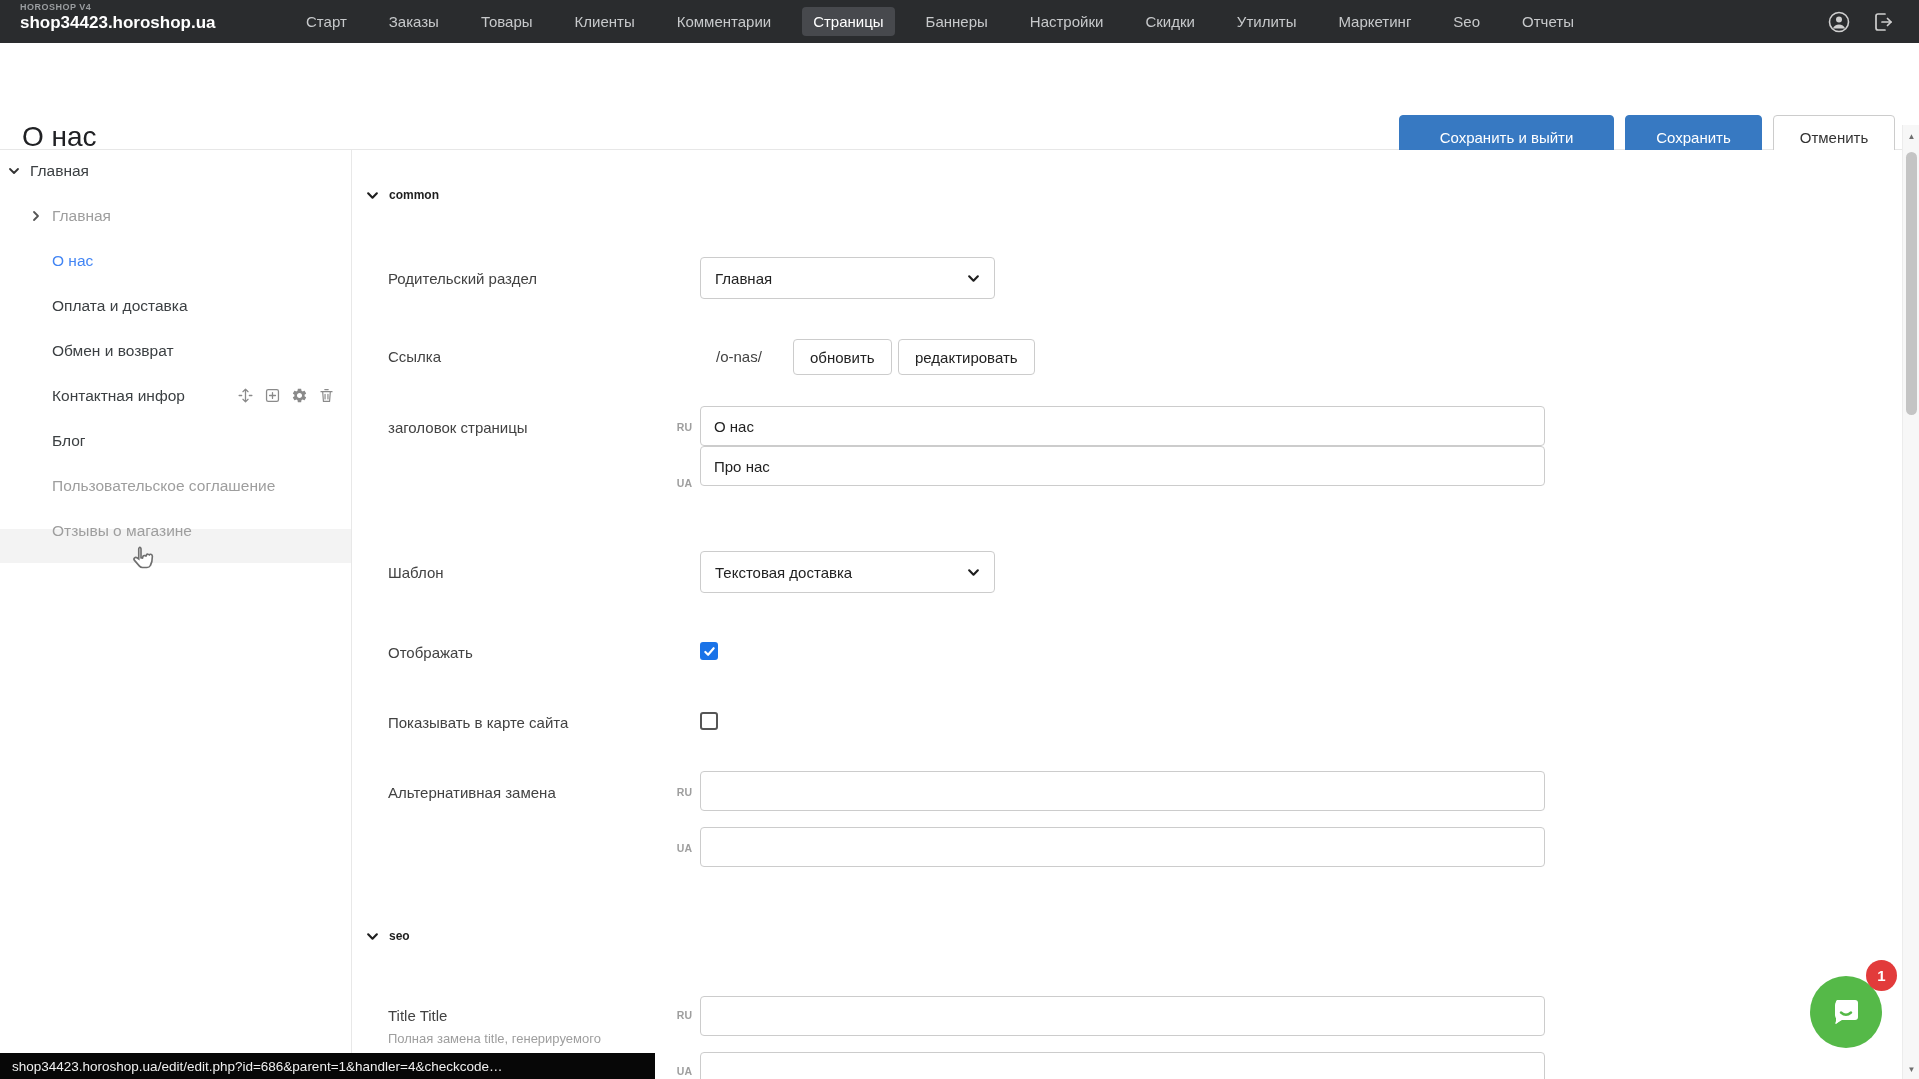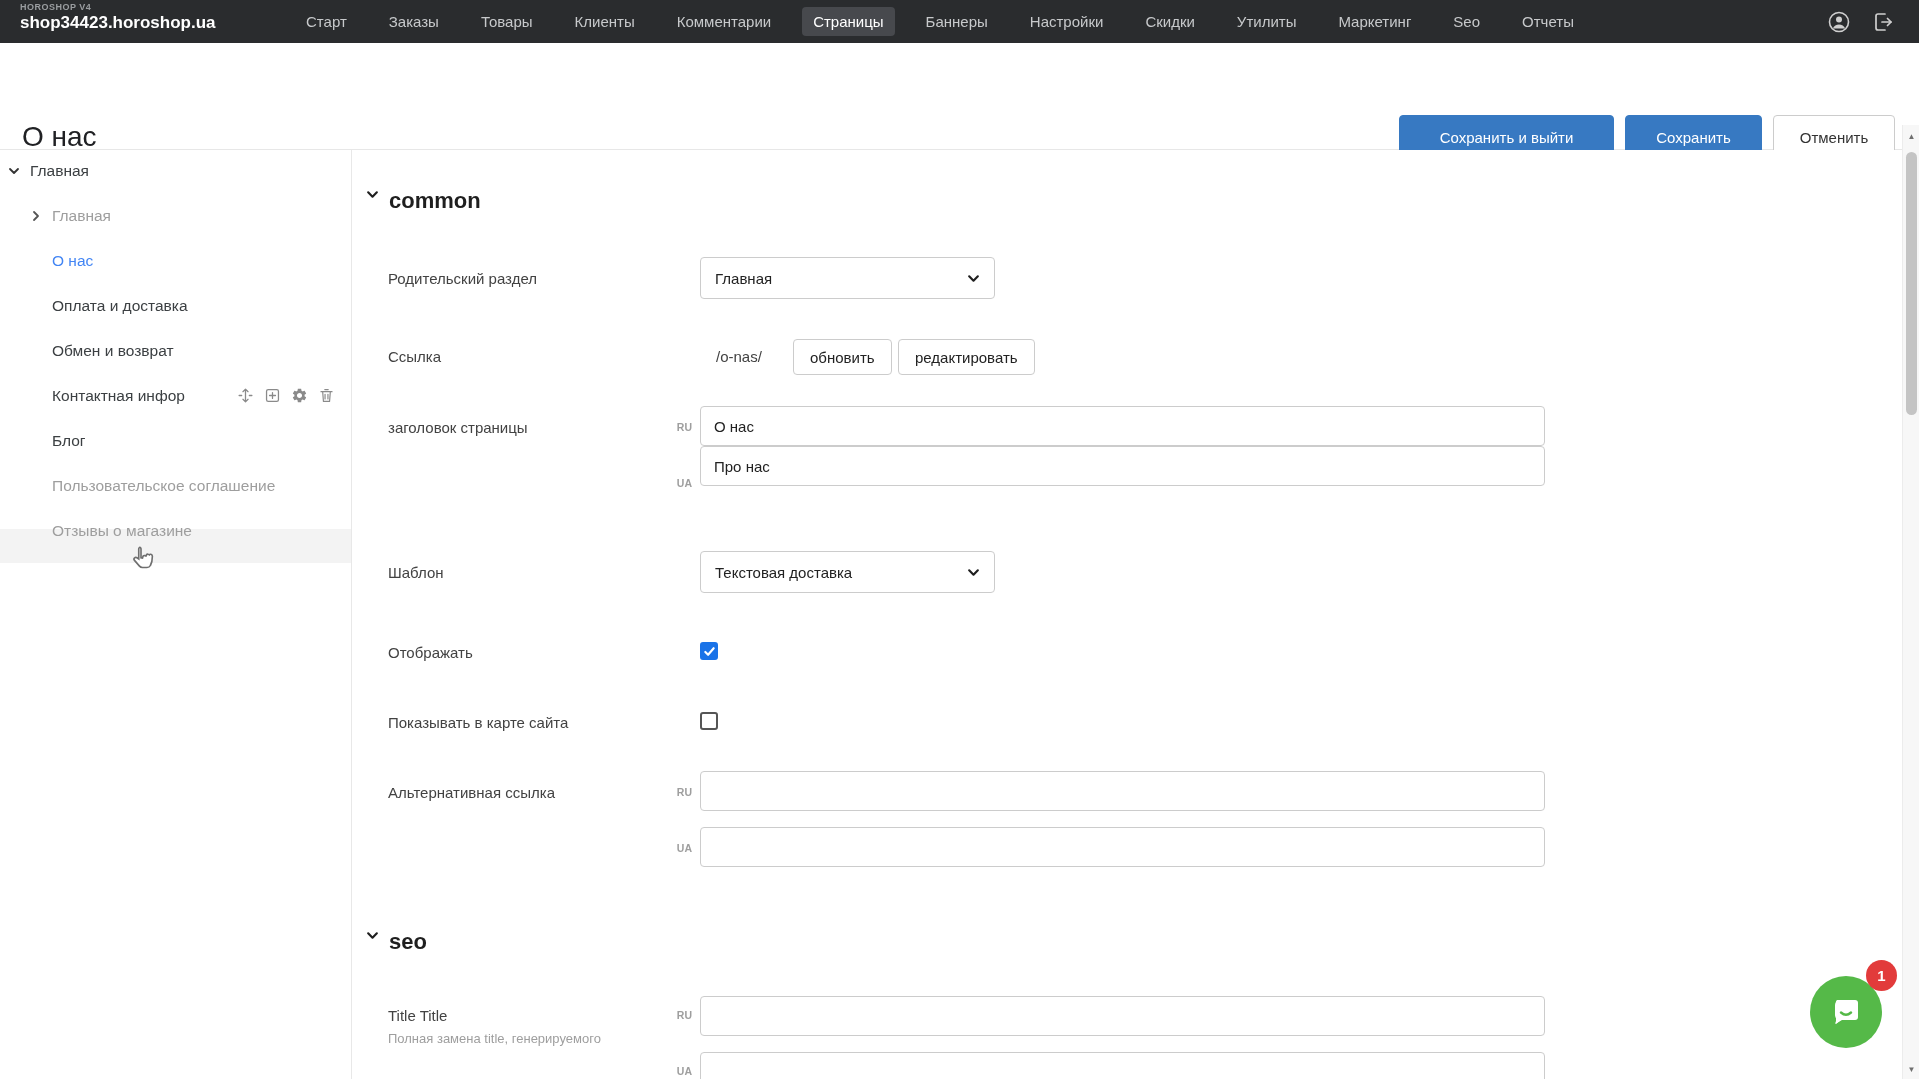--- a/index.html
+++ b/index.html
@@ -34,21 +34,21 @@
   .tree-item.muted{color:#9e9e9e;}
   .tree-item.selected{color:#4285f4;}
   .tree-chevron{margin-right:10px;display:flex;}
   .hover-row{position:absolute;left:0;top:379px;width:351px;height:34px;background:#f3f3f3;}
   .row-icons{position:absolute;top:6px;display:flex;gap:10px;}
   .row-icons svg{display:block;cursor:pointer;}
   .hand-cursor{position:absolute;left:128px;top:394px;}
 
   
   .main{position:absolute;left:352px;top:150px;width:1550px;height:929px;background:#fff;}
-  .section-head{position:absolute;display:flex;align-items:flex-start;gap:10px;font-size:22px;font-weight:bold;color:#1f1f1f;cursor:pointer;}
+  .section-head{position:absolute;display:flex;align-items:center;gap:10px;font-size:12px;font-weight:bold;color:#1f1f1f;cursor:pointer;}
   .flabel{position:absolute;left:36px;font-size:15px;color:#424242;white-space:nowrap;}
   .fhint{position:absolute;left:36px;font-size:13px;color:#9e9e9e;white-space:nowrap;}
   .lang{position:absolute;width:26px;text-align:right;font-size:10.5px;font-weight:bold;color:#9e9e9e;}
   .tinput{position:absolute;left:348px;width:845px;height:40px;box-sizing:border-box;border:1px solid #ccc;
           border-radius:4px;padding:0 13px;font-size:15px;color:#222;font-family:"Liberation Sans",sans-serif;background:#fff;}
   .select{position:absolute;left:348px;width:295px;height:42px;box-sizing:border-box;border:1px solid #ccc;border-radius:4px;
           background:#fff;display:flex;align-items:center;padding:0 14px;font-size:15px;color:#222;cursor:pointer;}
   .select .sel-chev{margin-left:auto;display:flex;}
   .smallbtn{position:absolute;height:36px;background:#fff;border:1px solid #ccc;border-radius:4px;font-size:15px;color:#222;
             display:flex;align-items:center;padding:0 16px;cursor:pointer;box-sizing:border-box;}
@@ -244,41 +244,44 @@
     <div class="flabel" style="top:494px;">Отображать</div>
     <div class="checkbox checked" style="top:492px;">
       <svg width="13" height="13" viewBox="0 0 14 14" fill="none" stroke="#fff" stroke-width="2.3" stroke-linecap="round" stroke-linejoin="round">
           <path d="M2.5 7.5l3 3 6-7"></path>
         </svg>
     </div>
 
     <div class="flabel" style="top:564px;">Показывать в карте сайта</div>
     <div class="checkbox" style="top:562px;"></div>
 
-    <div class="flabel" style="top:634px;">Альтернативная ссылка</div>
+    <div class="flabel" style="top:634px;">Альтернативная замена</div>
     <div class="lang" style="left:314px;top:636px;">RU</div>
     <input class="tinput" style="top: 621px;" value="">
     <div class="lang" style="left:314px;top:692px;">UA</div>
     <input class="tinput" style="top: 677px;" value="">
 
     <div class="section-head" style="left:14px;top:779px;">
       <svg width="13" height="13" viewBox="0 0 12 12" fill="none" stroke="#1f1f1f" stroke-width="2" stroke-linecap="round" stroke-linejoin="round">
           <path d="M2 4l4 4 4-4"></path>
         </svg>
       <span>seo</span>
     </div>
 
     <div class="flabel" style="top:857px;">Title Title</div>
     <div class="fhint" style="top:881px;">Полная замена title, генерируемого</div>
     <div class="lang" style="left:314px;top:859px;">RU</div>
     <input class="tinput" style="top: 846px;" value="">
     <div class="lang" style="left:314px;top:915px;">UA</div>
     <input class="tinput" style="top: 902px;" value="">
   </div>
 
+  <div class="statusbar">
+    <span>shop34423.horoshop.ua/edit/edit.php?id=686&amp;parent=1&amp;handler=4&amp;checkcode…</span>
+  </div>
 
   <div class="chat-btn">
     <svg width="40" height="40" viewBox="0 0 40 40">
       <path d="M11 8h18a3 3 0 0 1 3 3v14a3 3 0 0 1-3 3H15l-5 4V11a3 3 0 0 1 1-3z" fill="#ffffff" transform="rotate(0 20 20)"></path>
       <rect x="9" y="8" width="23" height="20" rx="5" fill="#ffffff"></rect>
       <path d="M11 26l-2 6 7-4z" fill="#ffffff"></path>
       <path d="M15 20.5q5 4.5 10 0" stroke="#55b948" stroke-width="2.4" fill="none" stroke-linecap="round"></path>
     </svg>
   </div>
   <div class="chat-badge">1</div>

